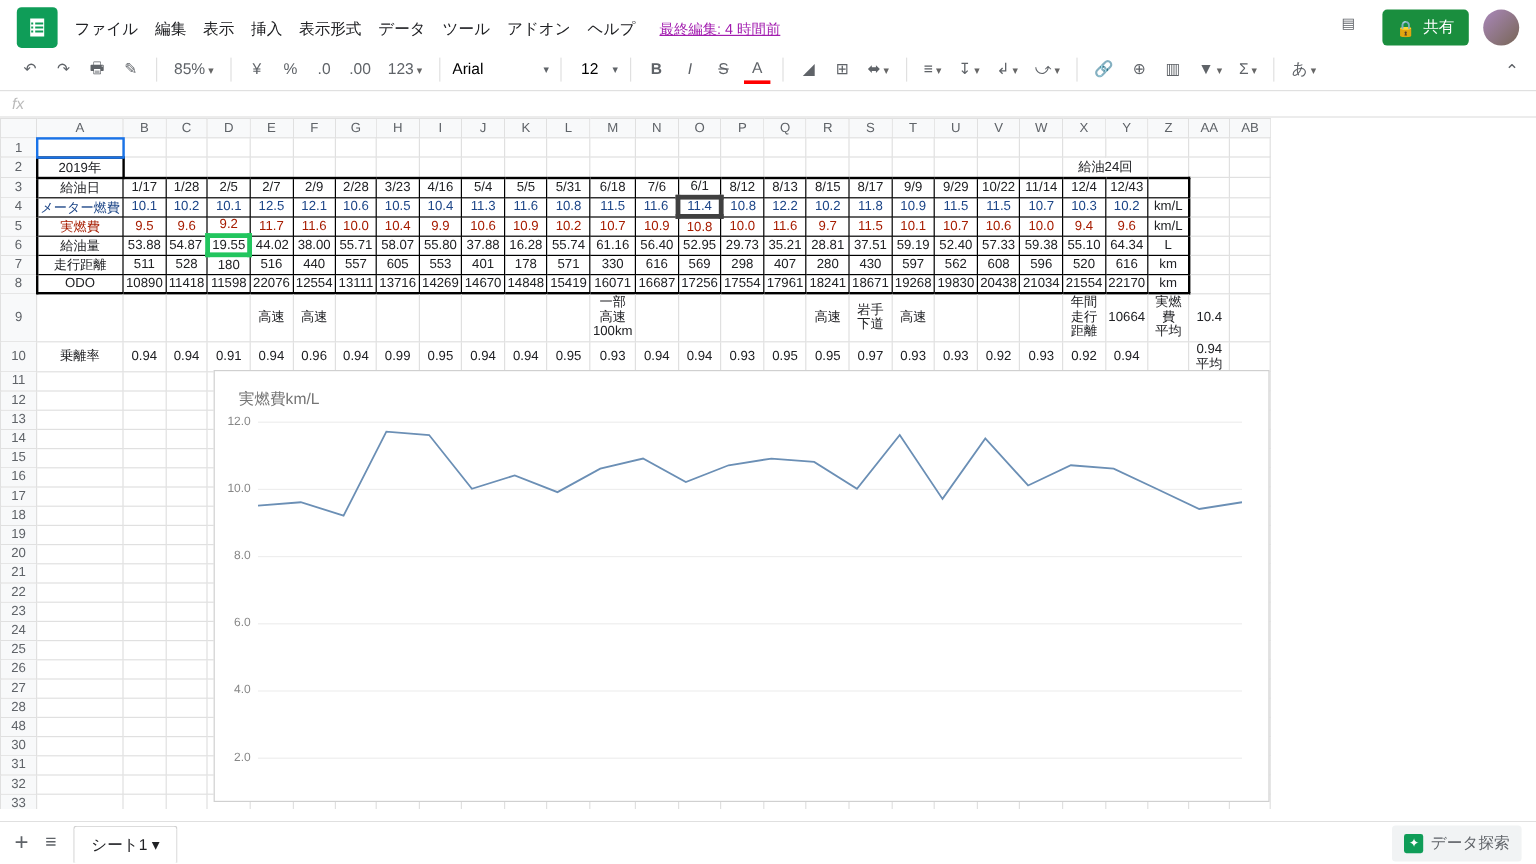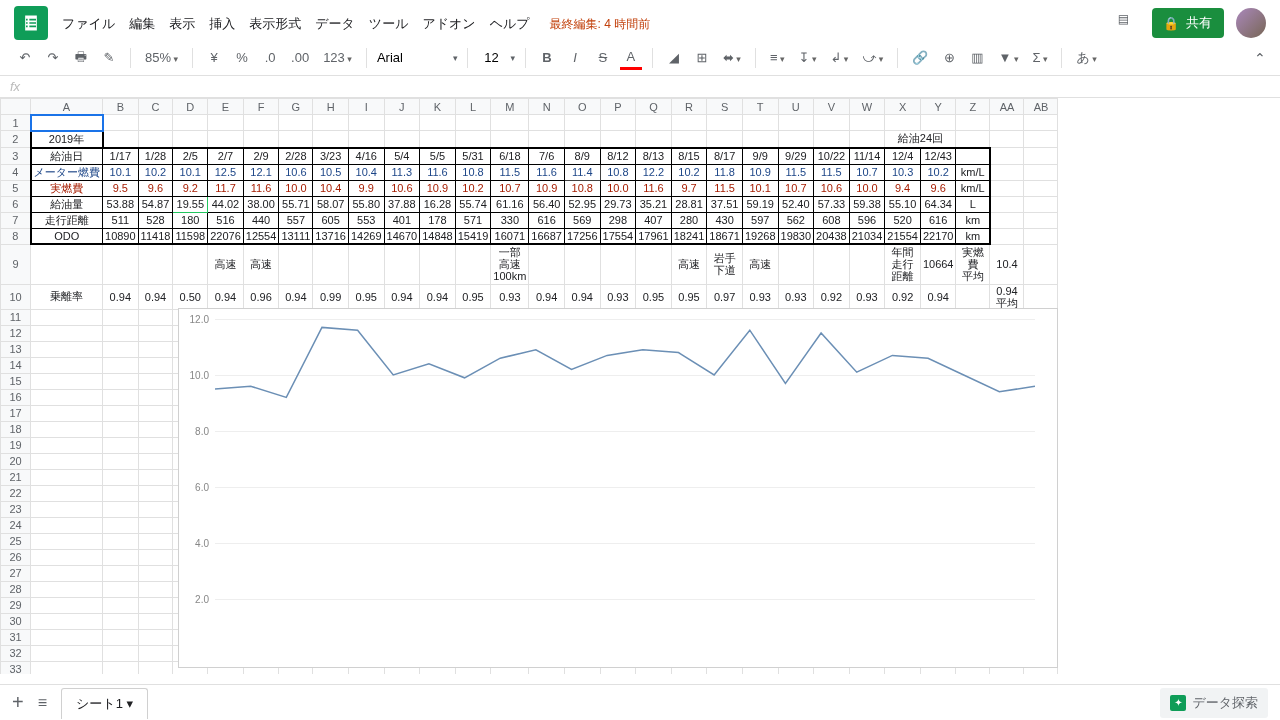--- a/index.html
+++ b/index.html
@@ -6,21 +6,21 @@
   body{background:#fff;font-size:12px;color:#202124;overflow:hidden}
   .hdr{display:flex;align-items:center;padding:6px 14px 0 14px;height:40px}
   .logo{width:34px;height:34px;background:#0f9d58;border-radius:4px;display:flex;align-items:center;justify-content:center;margin-right:8px}
   .logo svg{width:20px;height:20px;fill:#fff}
   .titlebox{flex:1}
   .titlerow{display:flex;align-items:center;gap:10px}
   .doctitle{font-size:17px;color:#5f6368}
   .star,.folder{color:#bbb;font-size:14px}
   .menurow{display:flex;gap:2px;font-size:13px;color:#202124;margin-top:2px;align-items:center}
   .menurow span{padding:3px 6px;cursor:pointer}
-  .lastedit{color:#c2410c;margin-left:6px;font-size:12px}
+  .lastedit{color:#a21caf;text-decoration:underline;margin-left:6px;font-size:12px}
   .actions{display:flex;align-items:center;gap:12px}
   .cmti{width:22px;height:22px;color:#5f6368}
   .share{background:#1a8e3e;color:#fff;padding:6px 12px;border-radius:4px;font-size:13px;display:flex;align-items:center;gap:6px}
   .avatar{width:30px;height:30px;border-radius:50%;background:linear-gradient(135deg,#a8b 0,#765 100%)}
   .tbar{display:flex;align-items:center;padding:4px 14px;border-bottom:1px solid #e0e0e0;gap:6px;height:36px;color:#5f6368}
   .tbar .sep{width:1px;height:20px;background:#e0e0e0;margin:0 4px}
   .tbtn{padding:4px;min-width:22px;text-align:center;cursor:pointer;font-size:13px}
   .tbtn.dd::after{content:" ▾";font-size:9px;color:#666}
   .fontsel{width:70px;border:none;background:none;font-size:13px}
   .sizesel{width:26px;border:none;background:none;font-size:13px;text-align:center}
@@ -238,21 +238,21 @@
           <td class="r  bordT " style="border:1px solid #000">2/7</td>
           <td class="r  bordT " style="border:1px solid #000">2/9</td>
           <td class="r  bordT " style="border:1px solid #000">2/28</td>
           <td class="r  bordT " style="border:1px solid #000">3/23</td>
           <td class="r  bordT " style="border:1px solid #000">4/16</td>
           <td class="r  bordT " style="border:1px solid #000">5/4</td>
           <td class="r  bordT " style="border:1px solid #000">5/5</td>
           <td class="r  bordT " style="border:1px solid #000">5/31</td>
           <td class="r  bordT " style="border:1px solid #000">6/18</td>
           <td class="r  bordT " style="border:1px solid #000">7/6</td>
-          <td class="r  bordT " style="border:1px solid #000">8/9</td>
+          <td class="r  bordT " style="border:1px solid #000">6/1</td>
           <td class="r  bordT " style="border:1px solid #000">8/12</td>
           <td class="r  bordT " style="border:1px solid #000">8/13</td>
           <td class="r  bordT " style="border:1px solid #000">8/15</td>
           <td class="r  bordT " style="border:1px solid #000">8/17</td>
           <td class="r  bordT " style="border:1px solid #000">9/9</td>
           <td class="r  bordT " style="border:1px solid #000">9/29</td>
           <td class="r  bordT " style="border:1px solid #000">10/22</td>
           <td class="r  bordT " style="border:1px solid #000">11/14</td>
           <td class="r  bordT " style="border:1px solid #000">12/4</td>
           <td class="r  bordT " style="border:1px solid #000">12/43</td>
@@ -269,21 +269,21 @@
           <td class="r navy  " style="border:1px solid #000">12.5</td>
           <td class="r navy  " style="border:1px solid #000">12.1</td>
           <td class="r navy  " style="border:1px solid #000">10.6</td>
           <td class="r navy  " style="border:1px solid #000">10.5</td>
           <td class="r navy  " style="border:1px solid #000">10.4</td>
           <td class="r navy  " style="border:1px solid #000">11.3</td>
           <td class="r navy  " style="border:1px solid #000">11.6</td>
           <td class="r navy  " style="border:1px solid #000">10.8</td>
           <td class="r navy  " style="border:1px solid #000">11.5</td>
           <td class="r navy  " style="border:1px solid #000">11.6</td>
-          <td class="r navy  " style="border:1px solid #404040">11.4</td>
+          <td class="r navy  " style="border:4px solid #404040">11.4</td>
           <td class="r navy  " style="border:1px solid #000">10.8</td>
           <td class="r navy  " style="border:1px solid #000">12.2</td>
           <td class="r navy  " style="border:1px solid #000">10.2</td>
           <td class="r navy  " style="border:1px solid #000">11.8</td>
           <td class="r navy  " style="border:1px solid #000">10.9</td>
           <td class="r navy  " style="border:1px solid #000">11.5</td>
           <td class="r navy  " style="border:1px solid #000">11.5</td>
           <td class="r navy  " style="border:1px solid #000">10.7</td>
           <td class="r navy  " style="border:1px solid #000">10.3</td>
           <td class="r navy  " style="border:1px solid #000">10.2</td>
@@ -320,21 +320,21 @@
           <td class="r red  " style="border:1px solid #000">9.6</td>
           <td class="c bordR  " style="border:1px solid #000">km/L</td>
           <td></td>
           <td></td>
         </tr>
         <tr>
           <th class="rh">6</th>
           <td class="c bordL   " style="border:1px solid #000">給油量</td>
           <td class="r   " style="border:1px solid #000">53.88</td>
           <td class="r   " style="border:1px solid #000">54.87</td>
-          <td class="r   " style="border:1px solid #22c55e">19.55</td>
+          <td class="r   " style="border:4px solid #22c55e">19.55</td>
           <td class="r   " style="border:1px solid #000">44.02</td>
           <td class="r   " style="border:1px solid #000">38.00</td>
           <td class="r   " style="border:1px solid #000">55.71</td>
           <td class="r   " style="border:1px solid #000">58.07</td>
           <td class="r   " style="border:1px solid #000">55.80</td>
           <td class="r   " style="border:1px solid #000">37.88</td>
           <td class="r   " style="border:1px solid #000">16.28</td>
           <td class="r   " style="border:1px solid #000">55.74</td>
           <td class="r   " style="border:1px solid #000">61.16</td>
           <td class="r   " style="border:1px solid #000">56.40</td>
@@ -444,21 +444,21 @@
           <td class="vert c" style="height:40px;white-space:normal">10664</td>
           <td class="vert c" style="height:40px;white-space:normal">実燃費<br>平均</td>
           <td class="vert c" style="height:40px;white-space:normal">10.4</td>
           <td></td>
         </tr>
         <tr>
           <th class="rh">10</th>
           <td class="c">乗離率</td>
           <td class="r">0.94</td>
           <td class="r">0.94</td>
-          <td class="r">0.50</td>
+          <td class="r">0.91</td>
           <td class="r">0.94</td>
           <td class="r">0.96</td>
           <td class="r">0.94</td>
           <td class="r">0.99</td>
           <td class="r">0.95</td>
           <td class="r">0.94</td>
           <td class="r">0.94</td>
           <td class="r">0.95</td>
           <td class="r">0.93</td>
           <td class="r">0.94</td>
@@ -1029,21 +1029,21 @@
           <td style="height:15px"></td>
           <td style="height:15px"></td>
           <td style="height:15px"></td>
           <td style="height:15px"></td>
           <td style="height:15px"></td>
           <td style="height:15px"></td>
           <td style="height:15px"></td>
           <td style="height:15px"></td>
         </tr>
         <tr>
-          <th class="rh">29</th>
+          <th class="rh">48</th>
           <td style="height:15px"></td>
           <td style="height:15px"></td>
           <td style="height:15px"></td>
           <td style="height:15px"></td>
           <td style="height:15px"></td>
           <td style="height:15px"></td>
           <td style="height:15px"></td>
           <td style="height:15px"></td>
           <td style="height:15px"></td>
           <td style="height:15px"></td>
@@ -1187,20 +1187,21 @@
           <td style="height:15px"></td>
           <td style="height:15px"></td>
           <td style="height:15px"></td>
           <td style="height:15px"></td>
           <td style="height:15px"></td>
         </tr>
       </tbody>
     </table>
 
 <div class="chartbox">
+  <div class="chtitle">実燃費km/L</div>
   <div class="chartarea" id="chartarea">
         <div class="gline" style="top:0px"></div>
         <div class="ylab" style="top:0px">12.0</div>
         <div class="gline" style="top:55.999999999999986px"></div>
         <div class="ylab" style="top:55.999999999999986px">10.0</div>
         <div class="gline" style="top:112px"></div>
         <div class="ylab" style="top:112px">8.0</div>
         <div class="gline" style="top:168px"></div>
         <div class="ylab" style="top:168px">6.0</div>
         <div class="gline" style="top:224px"></div>

